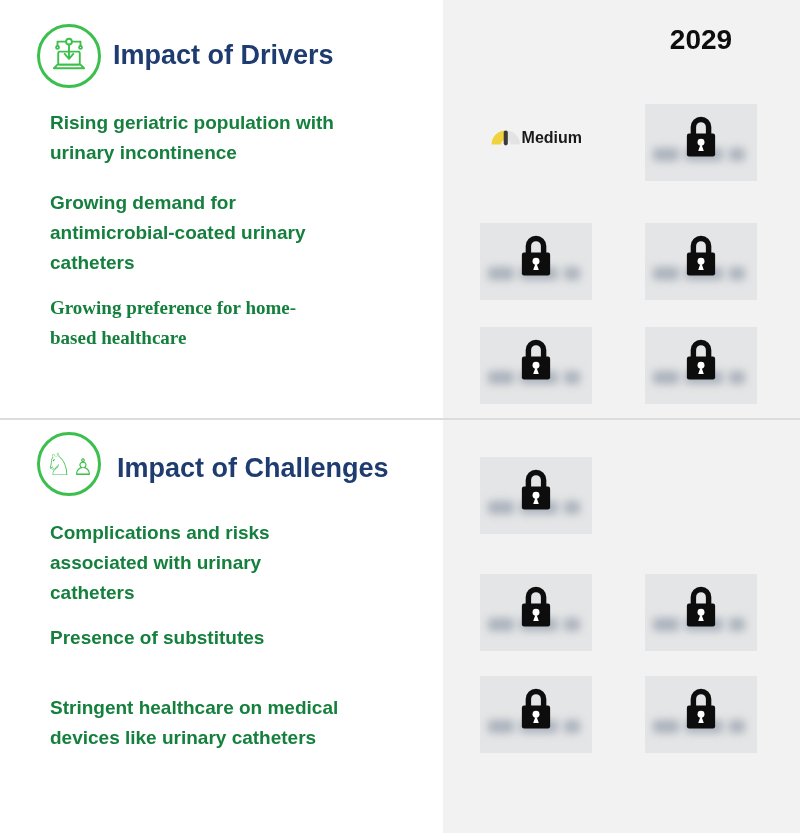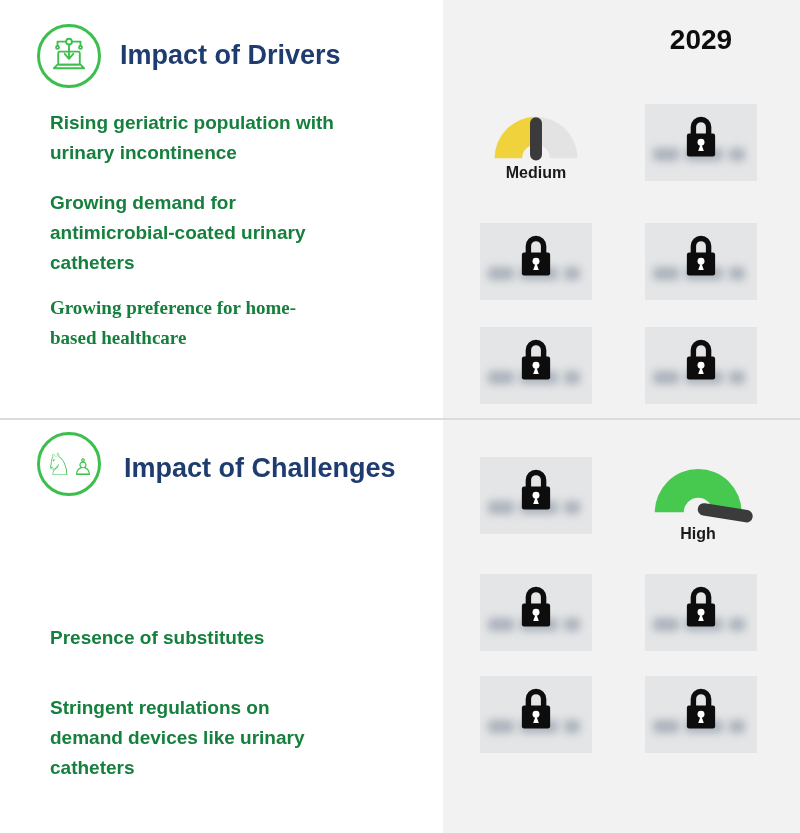--- a/index.html
+++ b/index.html
@@ -9,33 +9,33 @@
   .right-panel{position:absolute;left:443px;top:0;width:357px;height:833px;background:#f2f2f2;}
   .divider{position:absolute;left:0;top:418px;width:800px;height:2px;background:#dcdcdc;}
 
   .year-header{position:absolute;top:24px;width:120px;text-align:center;
     font-size:28px;font-weight:700;color:#0d0d0d;}
   .year-2025{left:470px;}
   .year-2029{left:641px;}
 
   .icon-circle{position:absolute;width:64px;height:64px;border:3px solid #3cbf4c;
     border-radius:50%;box-sizing:border-box;display:flex;align-items:center;justify-content:center;}
-  .section-title{position:absolute;left:120px;font-size:27px;font-weight:700;color:#1f3c70;}
+  .section-title{position:absolute;left:113px;font-size:27px;font-weight:700;color:#1f3c70;}
 
   .factor{position:absolute;left:50px;width:290px;font-size:19px;font-weight:600;
     color:#15803d;line-height:30px;}
 
   .lock-card{position:absolute;width:112px;height:77px;background:#e4e5e6;overflow:hidden;}
   .smudge{position:absolute;top:44px;height:13px;background:#97a1ae;filter:blur(4px);opacity:.75;border-radius:3px;}
   .smudge.s1{left:8px;width:26px;}
   .smudge.s2{left:40px;width:38px;}
   .smudge.s3{left:84px;width:16px;}
   .lock-svg{position:absolute;left:34px;top:10px;}
 
-  .gauge{position:absolute;display:flex;flex-direction:column;align-items:center;}
+  .gauge{position:absolute;display:flex;align-items:center;}
   .gauge-medium{left:490px;top:112px;width:92px;}
   .gauge-high{left:650px;top:464px;width:108px;}
   .gauge-label{font-size:16px;font-weight:600;color:#1a1a1a;margin-top:1px;}
   .gauge-high .gauge-label{padding-right:12px;}
 
   .chess-glyphs{color:#3cbf4c;line-height:1;white-space:nowrap;}
   .chess-knight{font-size:31px;font-family:"DejaVu Sans",sans-serif;}
   .chess-pawn{font-size:23px;font-family:"DejaVu Sans",sans-serif;}
 </style>
 </head>
@@ -64,22 +64,23 @@
 
   <div class="factor" style="top:108px;">Rising geriatric population with urinary incontinence</div>
   <div class="factor" style="top:188px;">Growing demand for antimicrobial-coated urinary catheters</div>
   <div class="factor" style="top:293px;font-family:Liberation Serif, serif;">Growing preference for home-based healthcare</div>
 
   <div class="icon-circle" style="left:37px;top:432px;">
     <div class="chess-glyphs"><span class="chess-knight">♘</span><span class="chess-pawn">♙</span></div>
   </div>
   <h2 class="section-title" style="top:449px;margin:4px;">Impact of Challenges</h2>
 
+  <div class="factor" style="top:518px;">Complications and risks associated with urinary catheters</div>
   <div class="factor" style="top:623px;">Presence of substitutes</div>
-  <div class="factor" style="top:693px;">Stringent regulations on demand devices like urinary catheters</div>
+  <div class="factor" style="top:693px;">Stringent healthcare on medical devices like urinary catheters</div>
 
   <div class="gauge gauge-medium">
     <svg width="92" height="51" viewBox="0 0 100 55">
       <path d="M5 50 A45 45 0 0 1 50 5 L50 35 A15 15 0 0 0 35 50 Z" fill="#f0d23c"></path>
       <path d="M50 5 A45 45 0 0 1 95 50 L65 50 A15 15 0 0 0 50 35 Z" fill="#e3e3e3"></path>
       <line x1="50" y1="46" x2="50" y2="12" stroke="#3b3b3b" stroke-width="13" stroke-linecap="round"></line>
     </svg>
     <div class="gauge-label">Medium</div>
   </div>
 
@@ -146,27 +147,20 @@
     <div class="smudge s2"></div>
     <div class="smudge s3"></div>
     <svg class="lock-svg" width="44" height="50" viewBox="0 0 40 46">
       <path d="M13 19 V12 a7 7 0 0 1 14 0 V19" fill="none" stroke="#0d0d0d" stroke-width="5"></path>
       <rect x="7" y="18" width="26" height="21" rx="2" fill="#0d0d0d"></rect>
       <circle cx="20" cy="26" r="3.2" fill="#ffffff"></circle>
       <path d="M20 27 l-2.6 7 h5.2 Z" fill="#ffffff"></path>
     </svg>
   </div>
 
-  <div class="gauge gauge-high">
-    <svg width="108" height="60" viewBox="0 0 112 62">
-      <path d="M5 50 A45 45 0 0 1 95 50 L65 50 A15 15 0 0 0 35 50 Z" fill="#47c84f"></path>
-      <line x1="56" y1="47" x2="100" y2="54" stroke="#3b3b3b" stroke-width="13" stroke-linecap="round"></line>
-    </svg>
-    <div class="gauge-label">High</div>
-  </div>
 
   <div class="lock-card" style="left:480px;top:574px;">
     <div class="smudge s1"></div>
     <div class="smudge s2"></div>
     <div class="smudge s3"></div>
     <svg class="lock-svg" width="44" height="50" viewBox="0 0 40 46">
       <path d="M13 19 V12 a7 7 0 0 1 14 0 V19" fill="none" stroke="#0d0d0d" stroke-width="5"></path>
       <rect x="7" y="18" width="26" height="21" rx="2" fill="#0d0d0d"></rect>
       <circle cx="20" cy="26" r="3.2" fill="#ffffff"></circle>
       <path d="M20 27 l-2.6 7 h5.2 Z" fill="#ffffff"></path>

